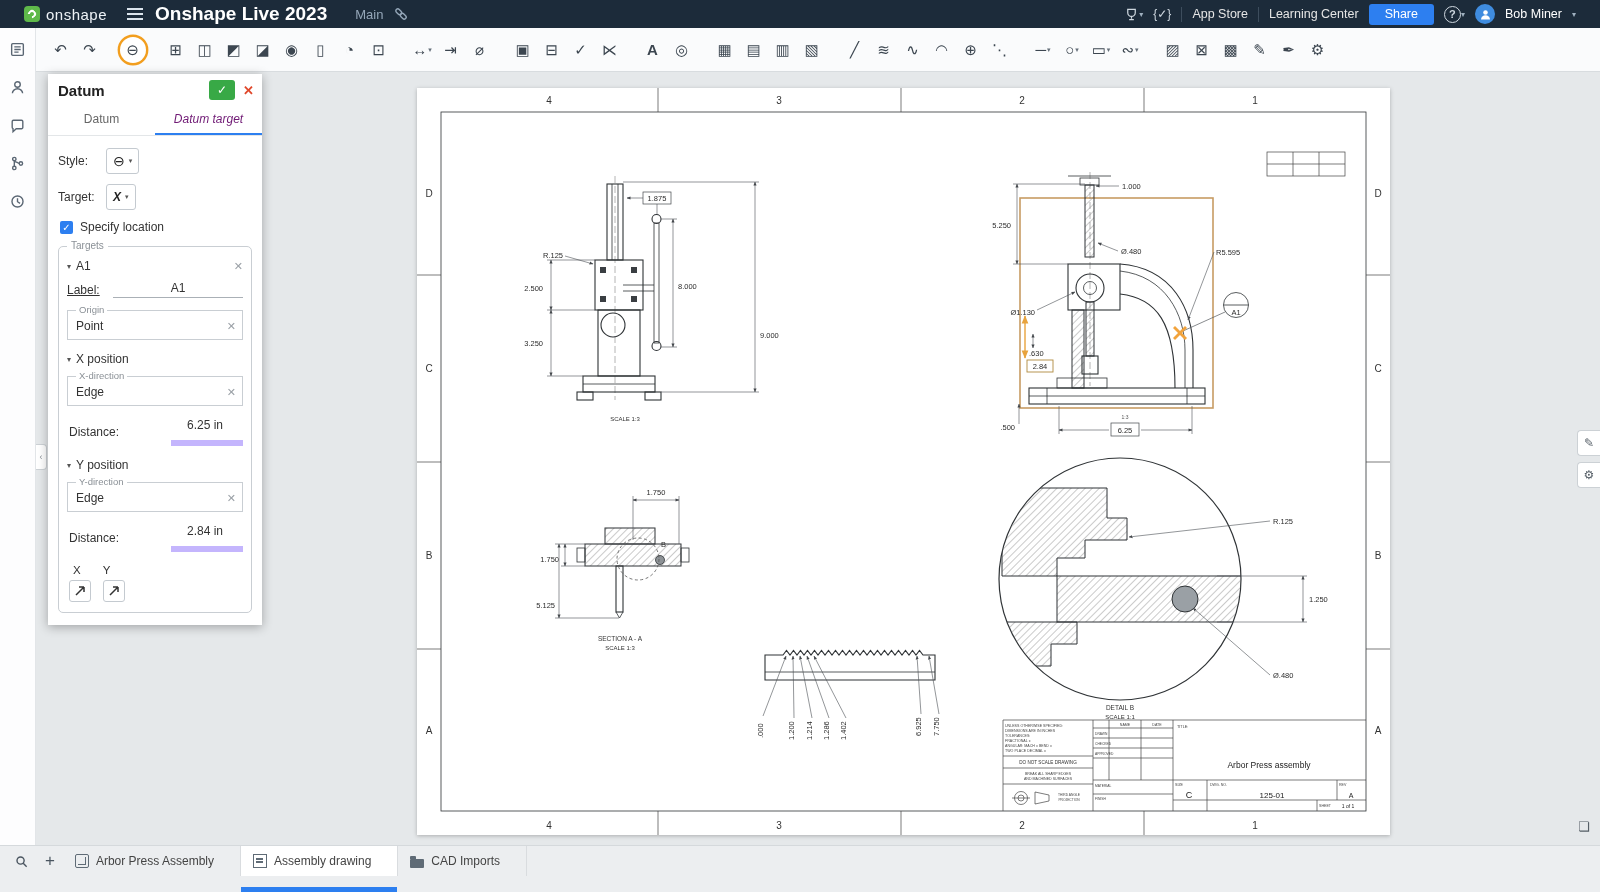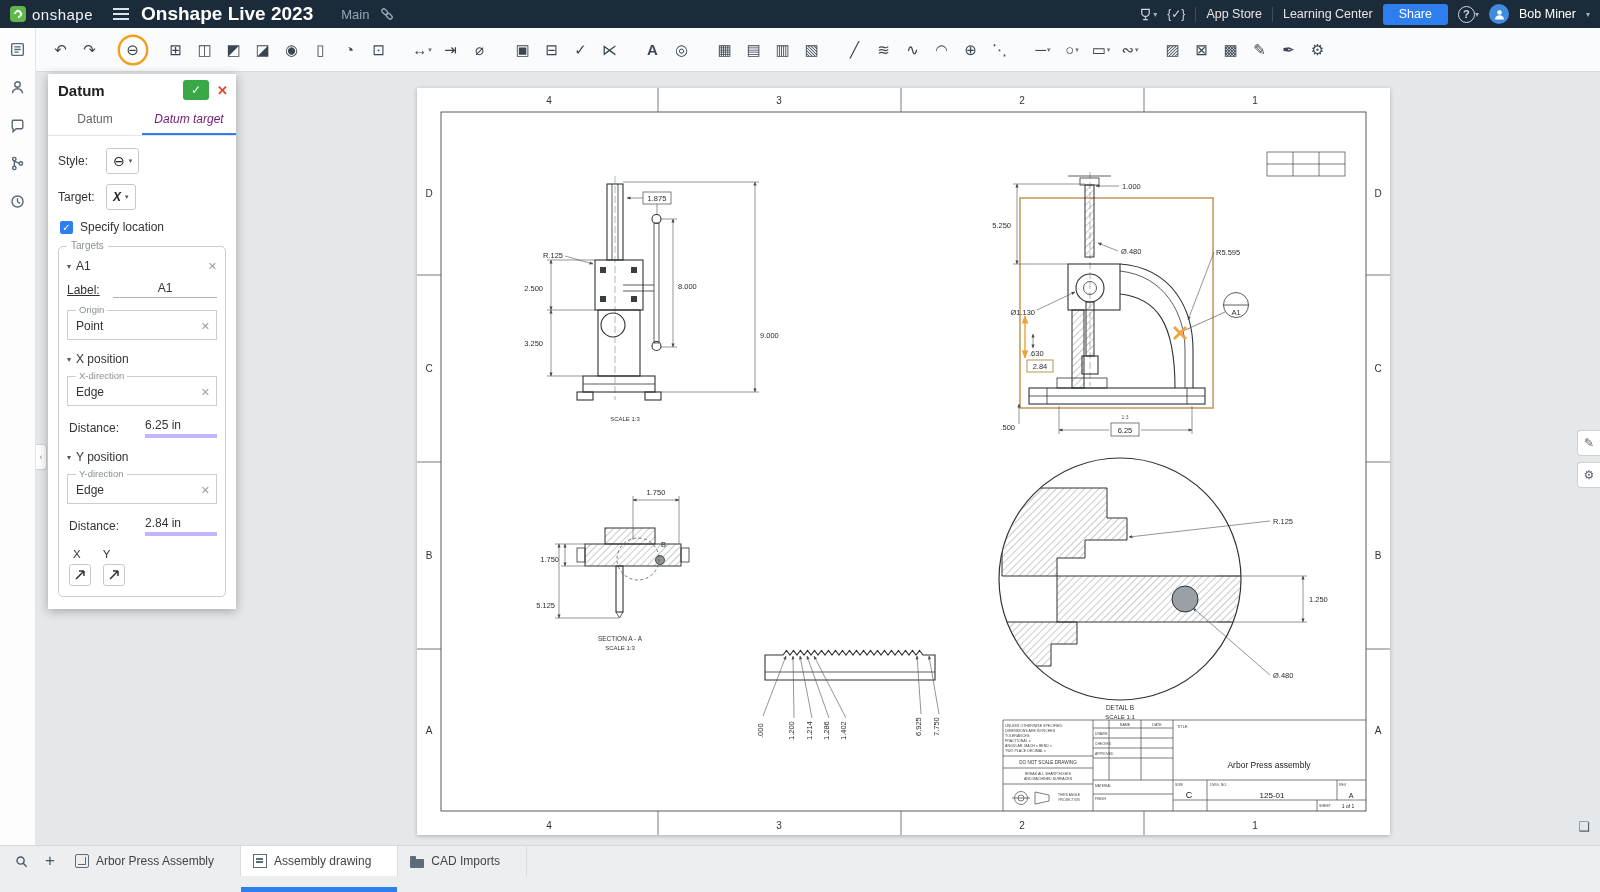--- a/index.html
+++ b/index.html
@@ -1,21 +1,21 @@
 <!DOCTYPE html>
 <html><head>
 <meta charset="utf-8">
 <style>
   * { box-sizing: border-box; margin:0; padding:0; }
   html,body { width:1600px; height:892px; overflow:hidden; }
   body { font-family:"Liberation Sans", sans-serif; font-size:13px; background:#e5e8ea; position:relative; user-select:none; }
 
   
   .topbar { position:absolute; top:0; left:0; right:0; height:28px; background:#1c2b3a; color:#fff;
-            display:flex; align-items:center; padding:0 10px; z-index:40; }
+            display:flex; align-items:center; padding:0 24px; z-index:40; }
   .logo-mark { width:16px; height:16px; border-radius:4px; background:#5fb94a; position:relative; margin-right:6px; }
   .logo-mark::after { content:""; position:absolute; inset:4px; border:2px solid #fff; border-radius:50%; border-left-color:transparent; transform:rotate(-45deg); }
   .brand { font-size:15px; color:#eef3f7; letter-spacing:.5px; margin-right:16px; }
   .burger { position:relative; width:16px; height:12px; margin:0 12px 0 4px; cursor:pointer; }
   .burger::before { content:""; position:absolute; left:0; right:0; top:0; height:2px; background:#dbe4ec;
                     box-shadow:0 5px 0 #dbe4ec, 0 10px 0 #dbe4ec; }
   .doc-title { font-size:19px; font-weight:bold; color:#fff; margin-right:12px; white-space:nowrap; }
   .ws-name { font-size:13px; color:#94a6b8; margin-right:10px;margin-left:16px; }
   .tb-right { margin-left:auto; display:flex; align-items:center; gap:10px; }
   .tb-ic { color:#cfd8e0; display:flex; align-items:center; font-size:12px; cursor:pointer; }
@@ -67,21 +67,21 @@
                      border:1px solid #ccd1d5; border-left:none; border-radius:0 4px 4px 0; color:#8a9096;
                      font-size:9px; display:flex; align-items:center; justify-content:center; cursor:pointer; z-index:26; }
   .float-right { position:absolute; right:0; width:23px; height:26px; background:#fff; border:1px solid #ccd1d5;
                  border-right:none; border-radius:4px 0 0 4px; display:flex; align-items:center; justify-content:center;
                  font-size:12px; color:#555e66; cursor:pointer; z-index:20; }
   .fr1 { top:430px; } .fr2 { top:462px; }
   .float-br { position:absolute; right:4px; bottom:54px; width:24px; height:24px; display:flex; align-items:center;
               justify-content:center; font-size:13px; color:#555e66; cursor:pointer; z-index:20; }
 
   
-  .panel { position:absolute; left:48px; top:74px; width:188px; background:#fff; z-index:35;
+  .panel { position:absolute; left:48px; top:74px; width:214px; background:#fff; z-index:35;
            box-shadow:0 2px 10px rgba(0,0,0,.3); font-size:12px; color:#333; }
   .panel-head { height:32px; display:flex; align-items:center; padding:0 8px 0 10px; }
   .panel-title { font-size:15px; font-weight:bold; color:#222; flex:1; }
   .btn-commit { width:26px; height:20px; background:#38a946; border:none; border-radius:3px; color:#fff;
                 display:flex; align-items:center; justify-content:center; font-size:12px; cursor:pointer; margin-right:8px; }
   .btn-cancel { background:none; border:none; color:#e0482b; font-size:13px; font-weight:bold; cursor:pointer; }
   .panel-tabs { display:flex; border-bottom:1px solid #e3e6e8; }
   .ptab { flex:1; text-align:center; padding:6px 0 7px; font-size:12px; color:#666; cursor:pointer; }
   .ptab.active { color:#701a75; border-bottom:2px solid #2d7ff0;font-style:italic; }
   .panel-body { padding:12px 10px 12px; }
@@ -103,21 +103,21 @@
   .lrow { display:flex; align-items:center; margin-bottom:12px; }
   .lrow .llab { width:46px;text-decoration:underline; }
   .inpline { flex:1; text-align:center; border-bottom:1px solid #aab0b6; padding-bottom:2px; cursor:text; }
   .fbox { border:1px solid #c9ced3; border-radius:0; position:relative; padding:8px 6px 6px 8px;
           display:flex; align-items:center; margin-bottom:12px; }
   .flab { position:absolute; top:-7px; left:8px; background:#fff; padding:0 3px; font-size:9.5px; color:#8a9096; }
   .fval { flex:1; }
   .seg { display:flex; align-items:center; gap:5px; margin:2px 0 10px; }
   .drow { display:flex; align-items:center; margin:0 0 12px 2px; }
   .drow .dlab { flex:1; }
-  .dval { width:72px; text-align:left; border-bottom:4px solid #c4b5fd; padding:0 4px 2px 0; cursor:text; }
+  .dval { width:72px; text-align:center; border-bottom:6px solid #c4b5fd; padding:0 4px 8px 0; cursor:text; }
   .xyrow { display:flex; gap:22px; margin:2px 0 4px 6px; font-size:11.5px; color:#333; }
   .fliprow { display:flex; gap:12px; margin-left:2px; }
   .flipbtn { width:22px; height:22px; border:1px solid #c4cad0; border-radius:3px; background:#fff;
              display:flex; align-items:center; justify-content:center; cursor:pointer; }
 
   
   .tabbar { position:absolute; left:0; right:0; bottom:0; height:47px; background:#eceef0;
             border-top:1px solid #d5d9dc; z-index:30; }
   .tabrow { display:flex; align-items:stretch; height:30px; }
   .tab-tools { display:flex; align-items:center; padding:0 8px 0 14px; gap:16px; }

